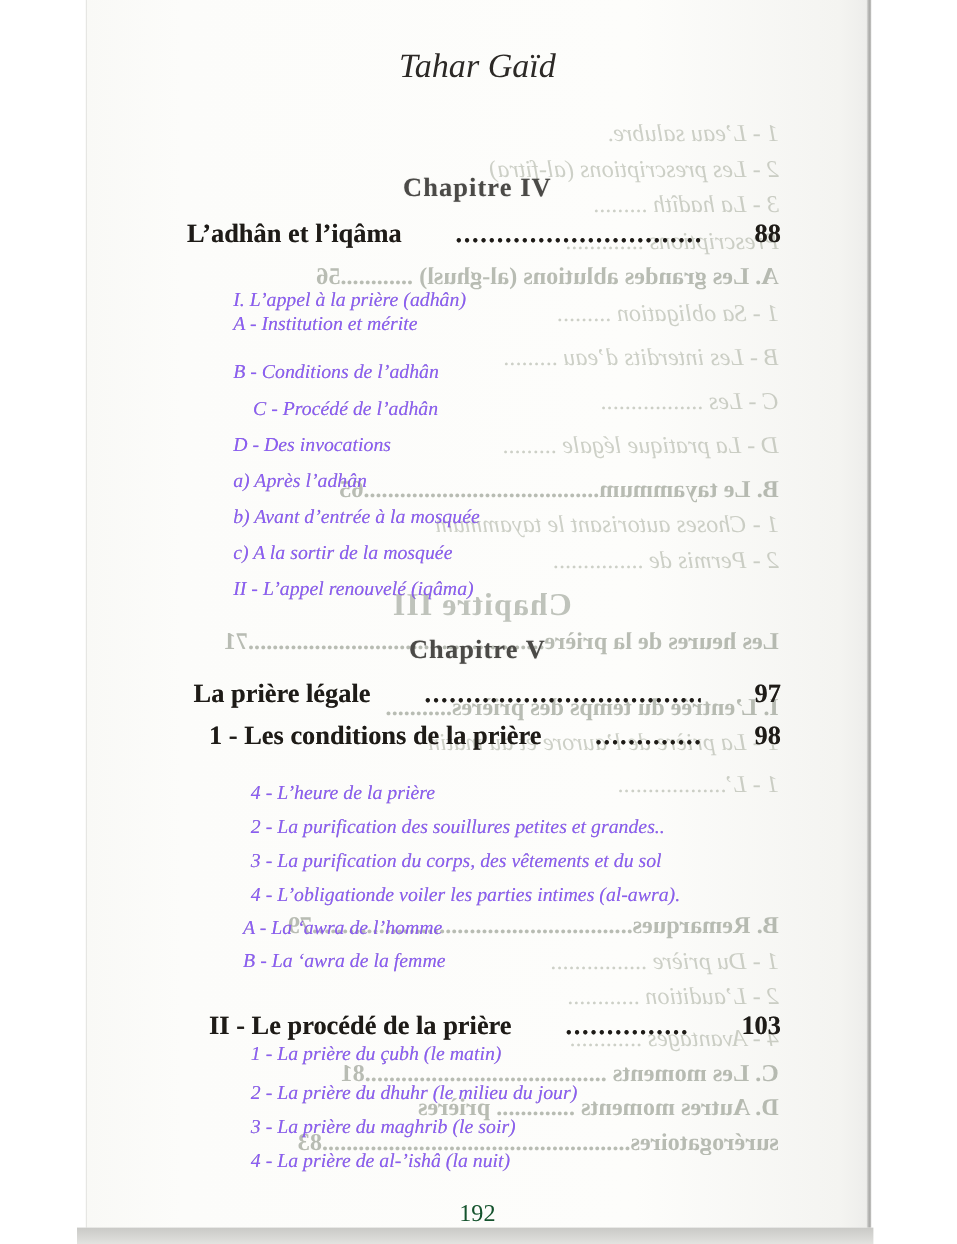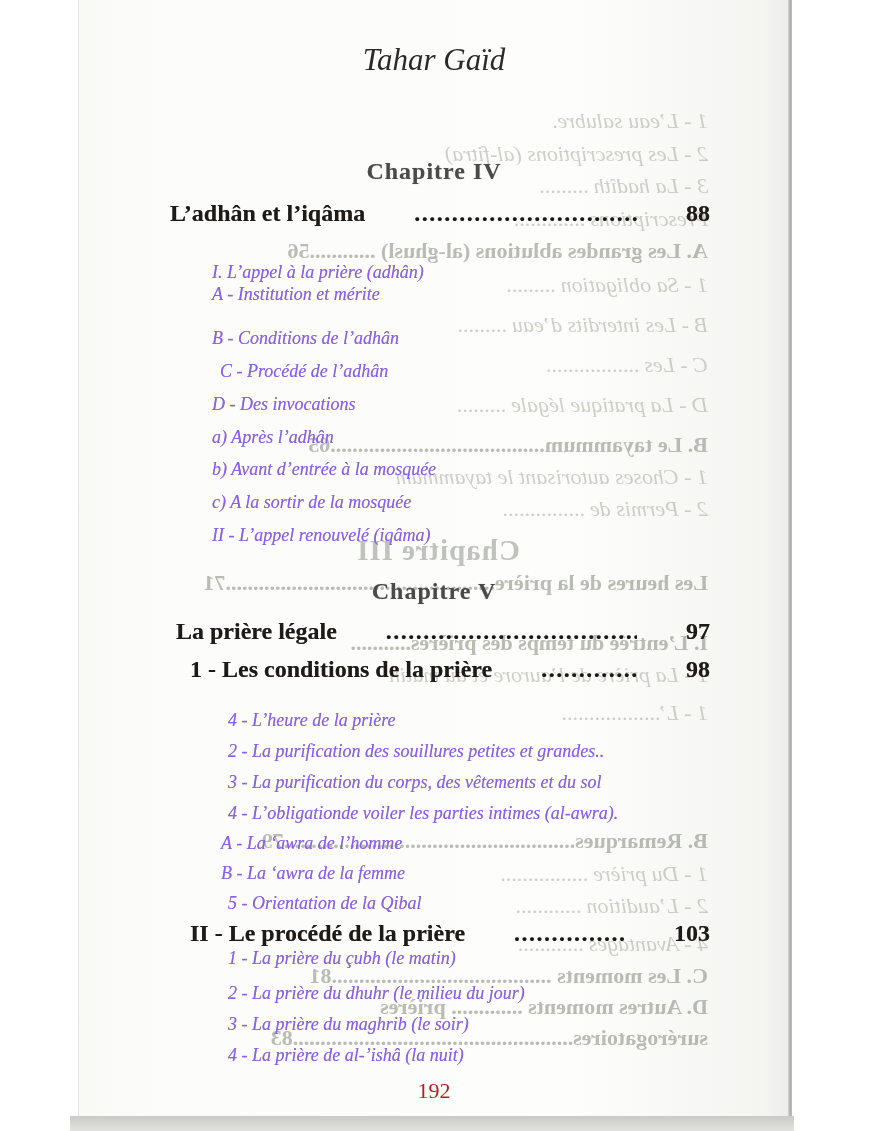--- a/index.html
+++ b/index.html
@@ -26,21 +26,21 @@
   .line{position:absolute;white-space:nowrap;color:#1e1b17;line-height:1.15;}
   .center{left:78px;width:712px;text-align:center;}
   .author{font-style:italic;font-size:31px;color:#2c2926;}
   .chapter{font-size:24px;font-weight:bold;color:#4b4a47;letter-spacing:1px;
     text-shadow:0 0 1px rgba(80,80,78,.35);}
   .b{font-weight:bold;font-size:24px;text-shadow:0 0 .5px rgba(20,18,15,.55);}
   .i{font-style:italic;font-size:18px;color:#8b5cf6;text-shadow:0 0 .4px rgba(30,27,23,.35);}
   .leader{display:flex;align-items:center;gap:48px;}
   .leader .dots{flex:1;overflow:hidden;white-space:nowrap;letter-spacing:1.5px;margin:0 1px;}
   .leader .pnum{flex:0 0 auto;}
-  .pageno{font-size:22px;color:#b91c1c;}
+  .pageno{font-size:22px;color:#14532d;margin-top:12px;}
   
   .gh{position:absolute;left:168px;width:540px;transform:scaleX(-1);
       white-space:nowrap;font-size:22px;filter:blur(.7px);line-height:1.15;}
   .gb{font-weight:bold;color:rgba(139,145,131,.60);}
   .gi{font-style:italic;color:rgba(152,158,143,.48);}
   .gc{text-align:center;font-size:29px;font-weight:bold;letter-spacing:1px;color:rgba(141,147,134,.55);}
 </style>
 </head>
 <body>
 
@@ -81,21 +81,21 @@
 
   <div class="line b leader" style="top:200px;left:170px;width:540px">
     <span>L’adhân et l’iqâma</span>
       <span class="dots">........................................................................................................................................................................................................</span>
       <span class="pnum">88</span>
   </div>
 
   <div class="line i" style="top:262px;left:212px">I. L’appel à la prière (adhân)</div>
   <div class="line i" style="top:284px;left:212px">A - Institution et mérite</div>
   <div class="line i" style="top:328px;left:212px">B - Conditions de l’adhân</div>
-  <div class="line i" style="top:361px;left:220px">C - Procédé de l’adhân</div>
+  <div class="line i" style="top:361px;left:230px">C - Procédé de l’adhân</div>
   <div class="line i" style="top:427px;left:212px">a) Après l’adhân</div>
   <div class="line i" style="top:394px;left:212px">D - Des invocations</div>
   <div class="line i" style="top:459px;left:212px">b) Avant d’entrée à la mosquée</div>
   <div class="line i" style="top:492px;left:212px">c) A la sortir de la mosquée</div>
   <div class="line i" style="top:525px;left:212px">II - L’appel renouvelé (iqâma)</div>
 
   <div class="line center chapter" style="top:578px">Chapitre V</div>
 
   <div class="line b leader" style="top:618px;left:176px;width:534px">
     <span>La prière légale</span>
@@ -108,21 +108,20 @@
       <span class="dots">........................................................................................................................................................................................................</span>
       <span class="pnum">98</span>
   </div>
 
   <div class="line i" style="top:710px;left:228px">4 - L’heure de la prière</div>
   <div class="line i" style="top:741px;left:228px">2 - La purification des souillures petites et grandes..</div>
   <div class="line i" style="top:772px;left:228px">3 - La purification du corps, des vêtements et du sol</div>
   <div class="line i" style="top:803px;left:228px">4 - L’obligationde voiler les parties intimes (al-awra).</div>
   <div class="line i" style="top:833px;left:221px">A - La ‘awra de l’homme</div>
   <div class="line i" style="top:863px;left:221px">B - La ‘awra de la femme</div>
-  <div class="line i" style="top:893px;left:228px">5 - Orientation de la Qibal</div>
 
   <div class="line b leader" style="top:920px;left:190px;width:520px">
     <span>II - Le procédé de la prière</span>
       <span class="dots">........................................................................................................................................................................................................</span>
       <span class="pnum">103</span>
   </div>
 
   <div class="line i" style="top:948px;left:228px">1 - La prière du çubh (le matin)</div>
   <div class="line i" style="top:983px;left:228px">2 - La prière du dhuhr (le milieu du jour)</div>
   <div class="line i" style="top:1014px;left:228px">3 - La prière du maghrib (le soir)</div>

